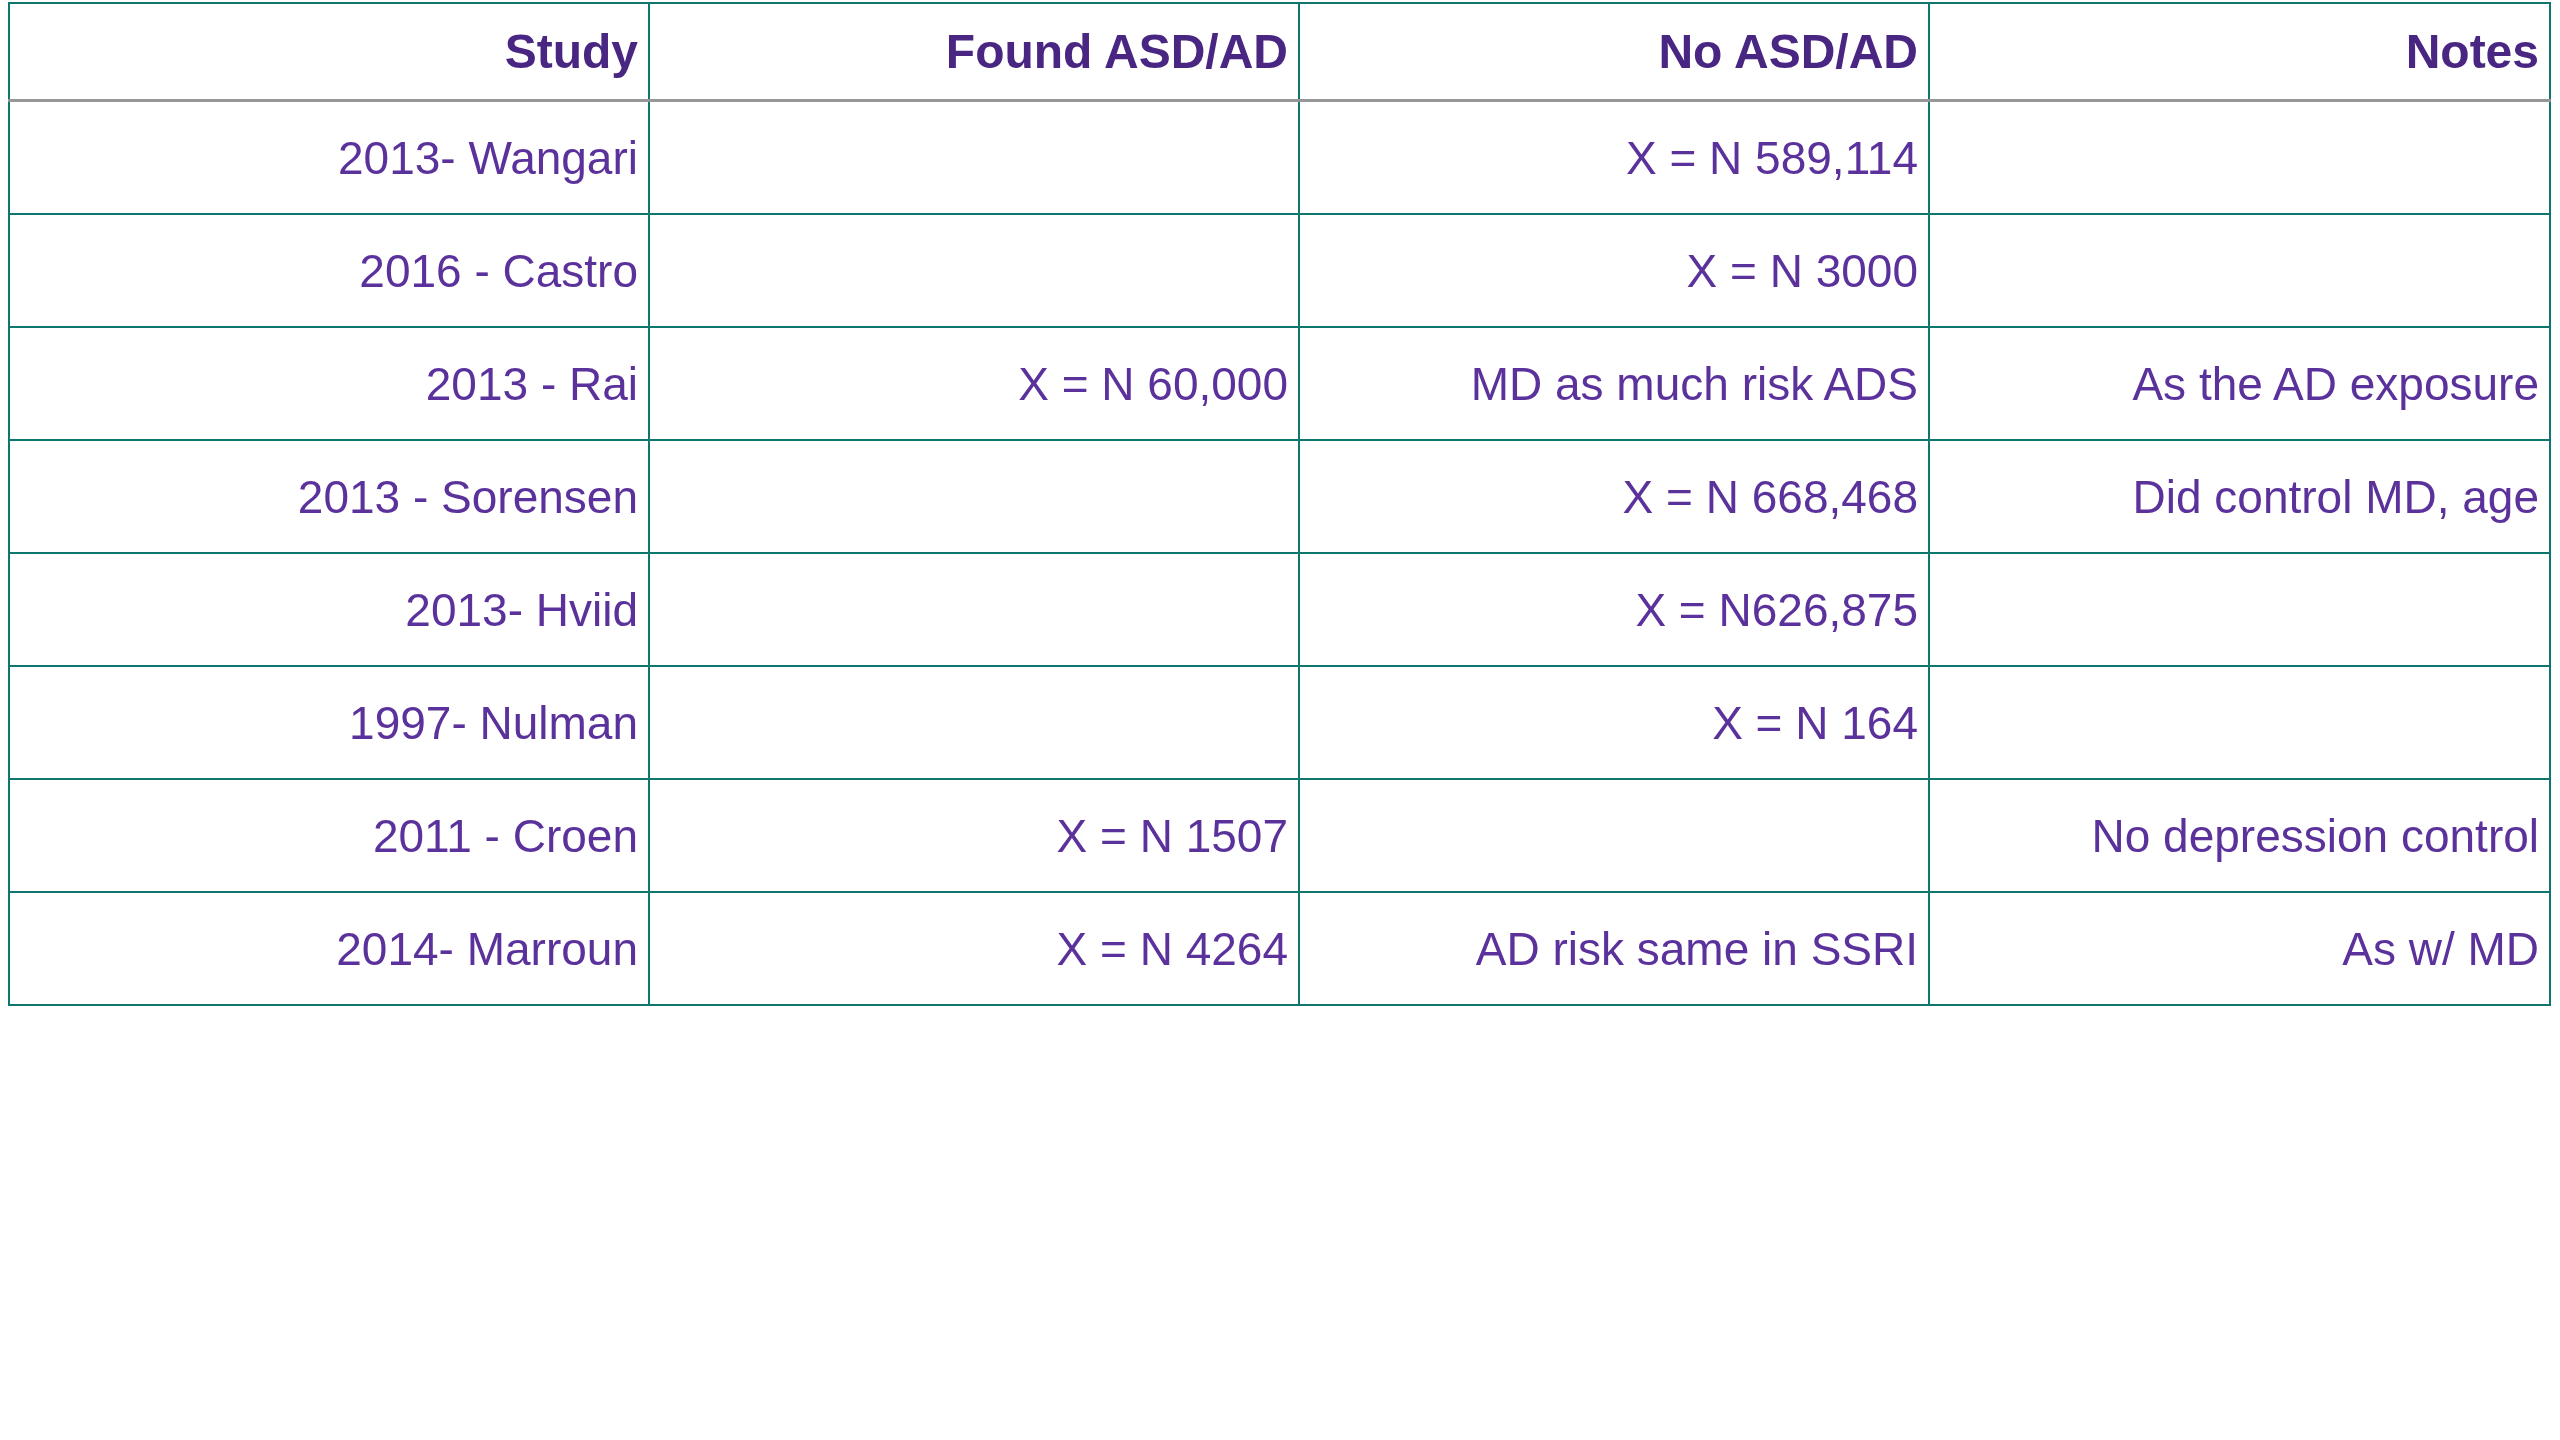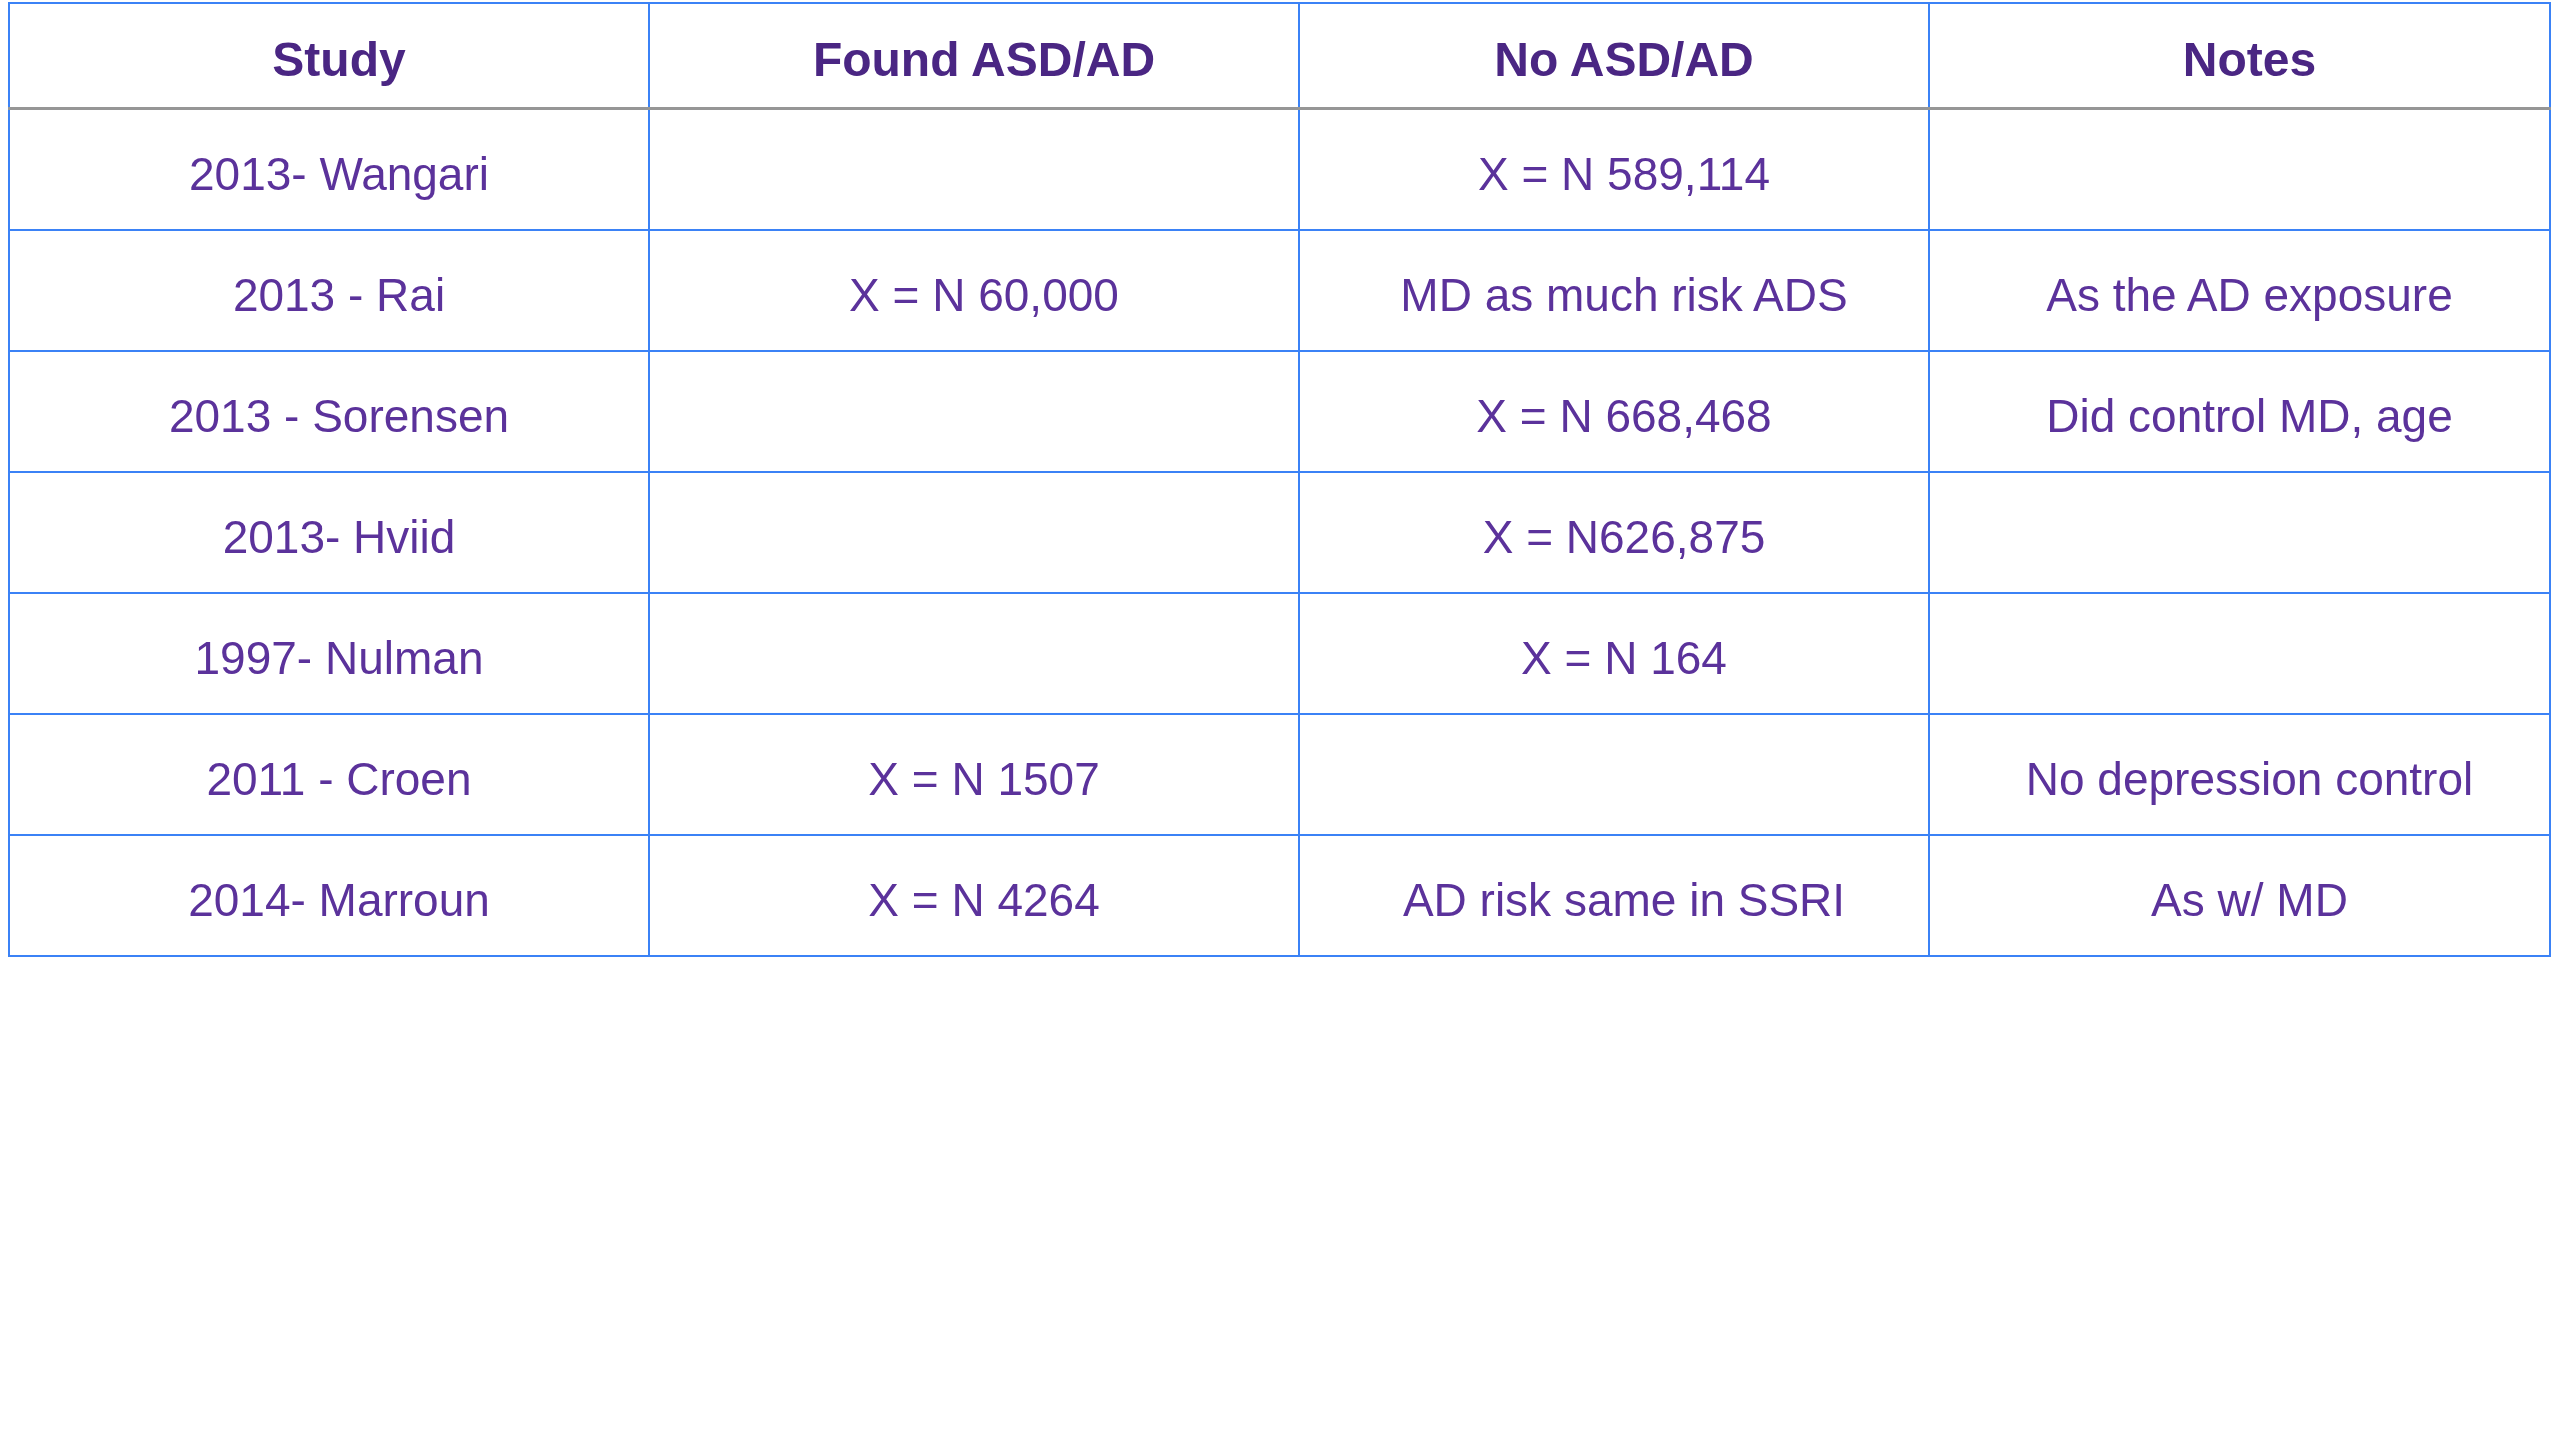--- a/index.html
+++ b/index.html
@@ -16,24 +16,24 @@
     top: 2px;
     width: 2541px;
   }
   table.study-table {
     width: 100%;
     border-collapse: collapse;
     table-layout: fixed;
   }
   .study-table th,
   .study-table td {
-    border: 2px solid #3b82f6;
+    border: 2px solid #0f766e;
     vertical-align: middle;
-    text-align: center;
-    padding: 8px 10px 0 30px;
+    text-align: right;
+    padding: 0 10px 0 30px;
     overflow: hidden;
     white-space: nowrap;
   }
   .study-table th {
     height: 95px;
     font-size: 48px;
     font-weight: bold;
     color: #4a2683;
     border-bottom-width: 3px;
     border-bottom-color: #969696;
@@ -65,20 +65,26 @@
       </tr>
     </thead>
     <tbody>
         <tr>
     <td>2013- Wangari</td>
     <td></td>
     <td>X = N 589,114</td>
     <td></td>
   </tr>
         <tr>
+    <td>2016 - Castro</td>
+    <td></td>
+    <td>X = N 3000</td>
+    <td></td>
+  </tr>
+        <tr>
     <td>2013 - Rai</td>
     <td>X = N 60,000</td>
     <td>MD as much risk ADS</td>
     <td>As the AD exposure</td>
   </tr>
         <tr>
     <td>2013 - Sorensen</td>
     <td></td>
     <td>X = N 668,468</td>
     <td>Did control MD, age</td>

